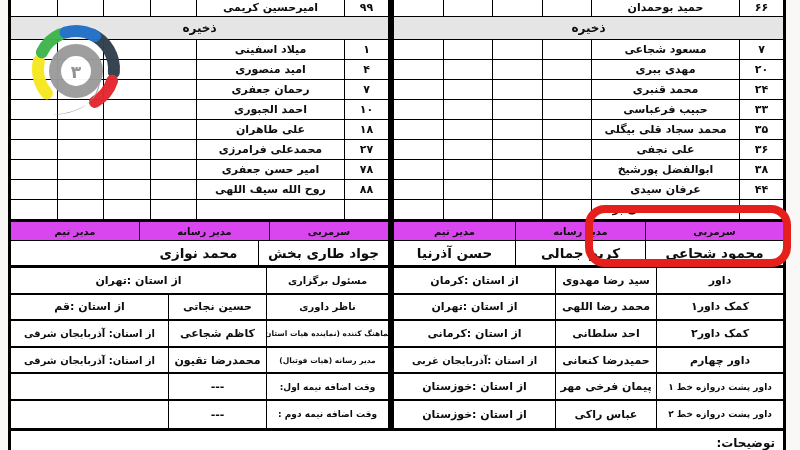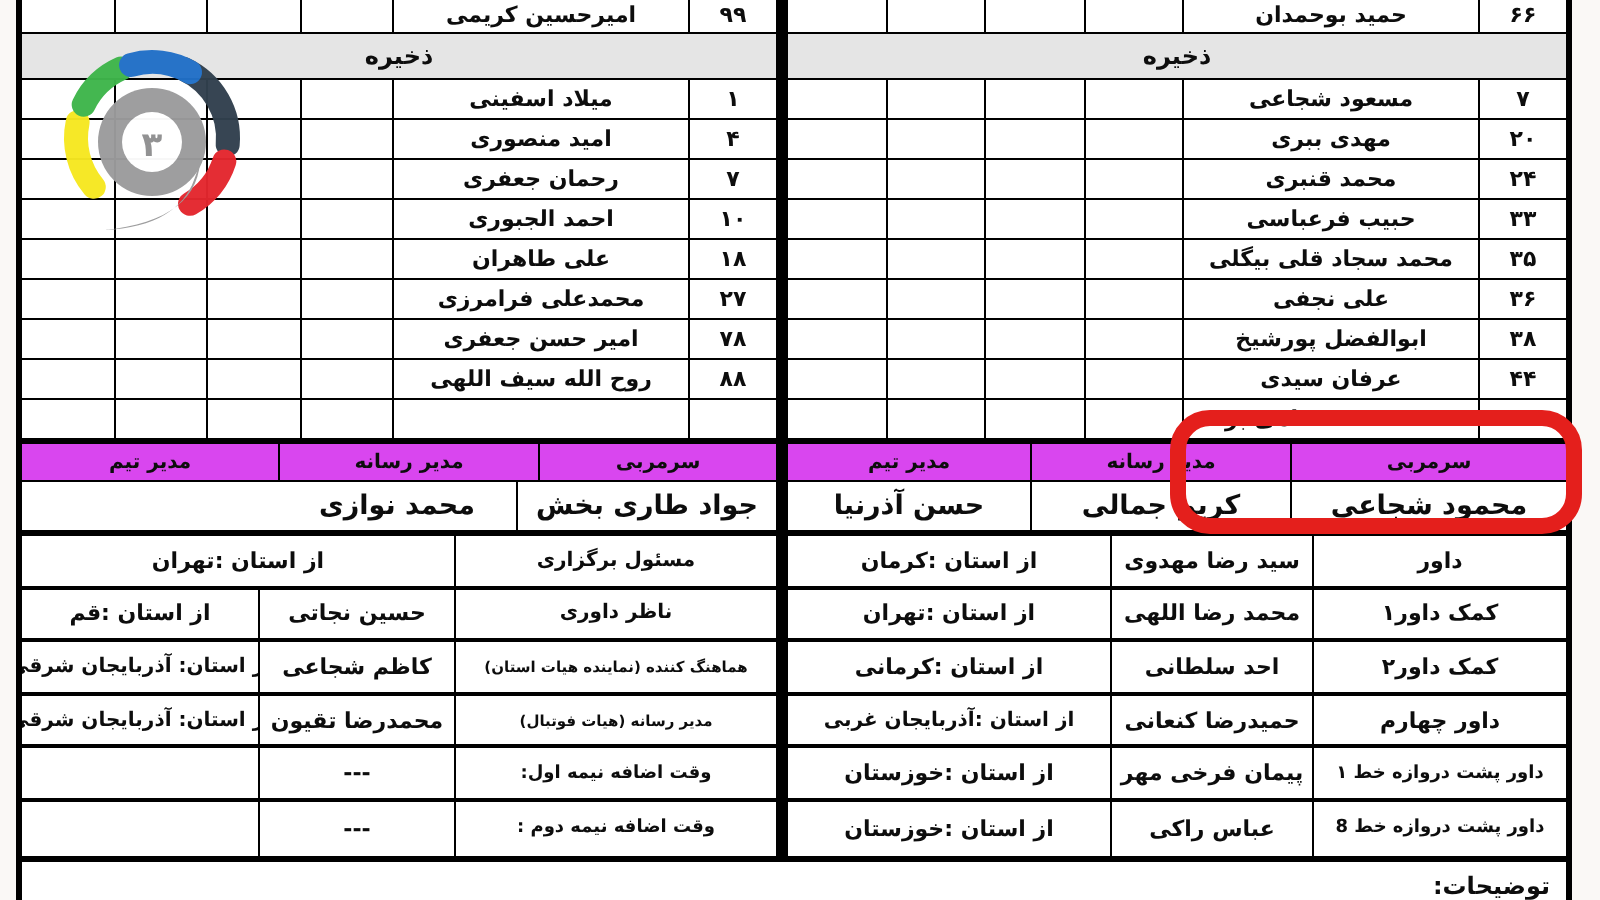--- a/index.html
+++ b/index.html
@@ -34,21 +34,21 @@
   .oval .cell{font-size:13.5px}
   .rhalf .oc{width:138px;flex:none}
   .lhalf .oc{width:119px;flex:none}
   .om{width:130px;flex:none}
   .ot{flex:1}
   
   .brow{height:26.6px;border-bottom:2px solid #000}
   .brow:nth-last-of-type(2){border-bottom:none}
   .rhalf .brole{width:127px;flex:none}
   .rhalf .bname{width:101px;flex:none}
-  .lhalf .brole{width:161px;flex:none}
+  .lhalf .brole{width:122px;flex:none}
   .lhalf .bname{width:98px;flex:none}
   .brole,.bprov{font-size:11px}
   .bname{font-size:11px}
   .bprov{flex:1}
   .sm10{font-size:10px}
   .sm9{font-size:9px}
   .sm8{font-size:7.5px}
   
   .frow{height:28px;border-top:3px solid #000;display:flex;direction:rtl;align-items:center;
         justify-content:flex-start;padding:0 8px;font-size:12px}
@@ -363,21 +363,21 @@
     <div class="vdiv"></div>
     <div class="lhalf">
       <div class="cell brole sm9">وقت اضافه نیمه اول:</div>
       <div class="cell bname">---</div>
       <div class="cell bprov"></div>
     </div>
   </div>
 
   <div class="row brow">
     <div class="rhalf">
-      <div class="cell brole sm9">داور پشت دروازه خط 8</div>
+      <div class="cell brole sm9">داور پشت دروازه خط ۲</div>
       <div class="cell bname">عباس راکی</div>
       <div class="cell bprov">از استان :خوزستان</div>
     </div>
     <div class="vdiv"></div>
     <div class="lhalf">
       <div class="cell brole sm9">وقت اضافه نیمه دوم :</div>
       <div class="cell bname">---</div>
       <div class="cell bprov"></div>
     </div>
   </div>

